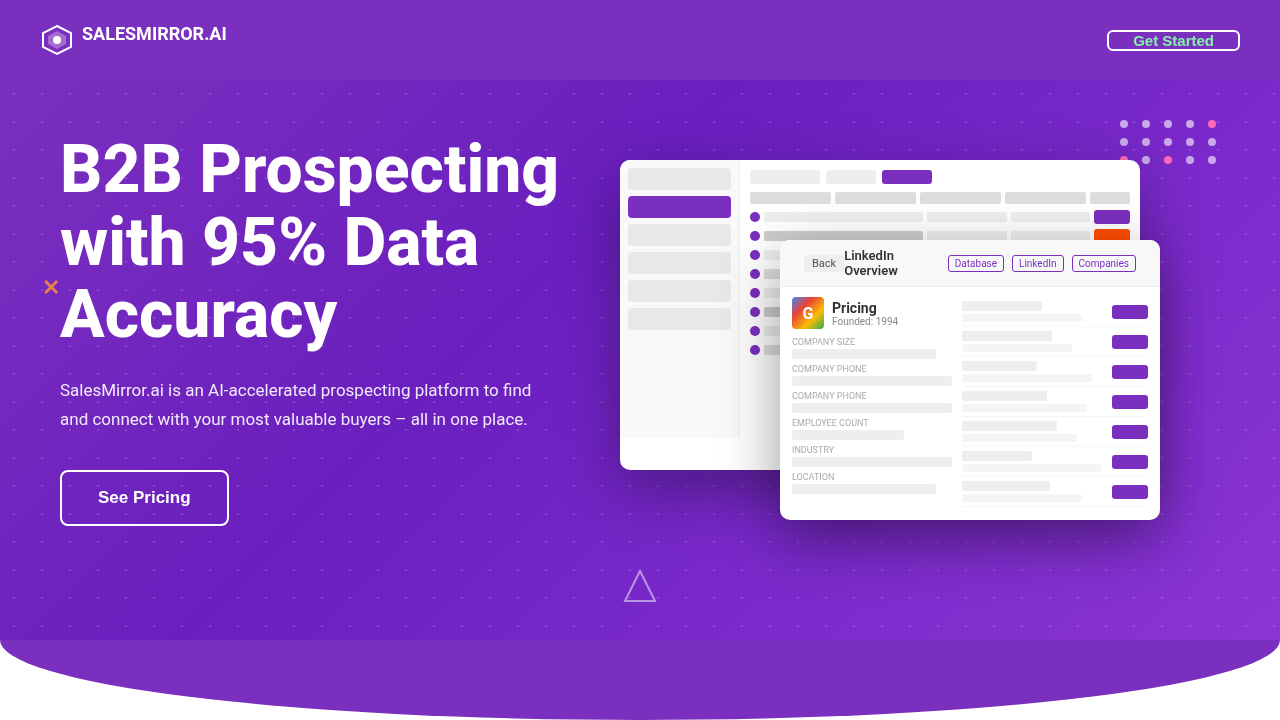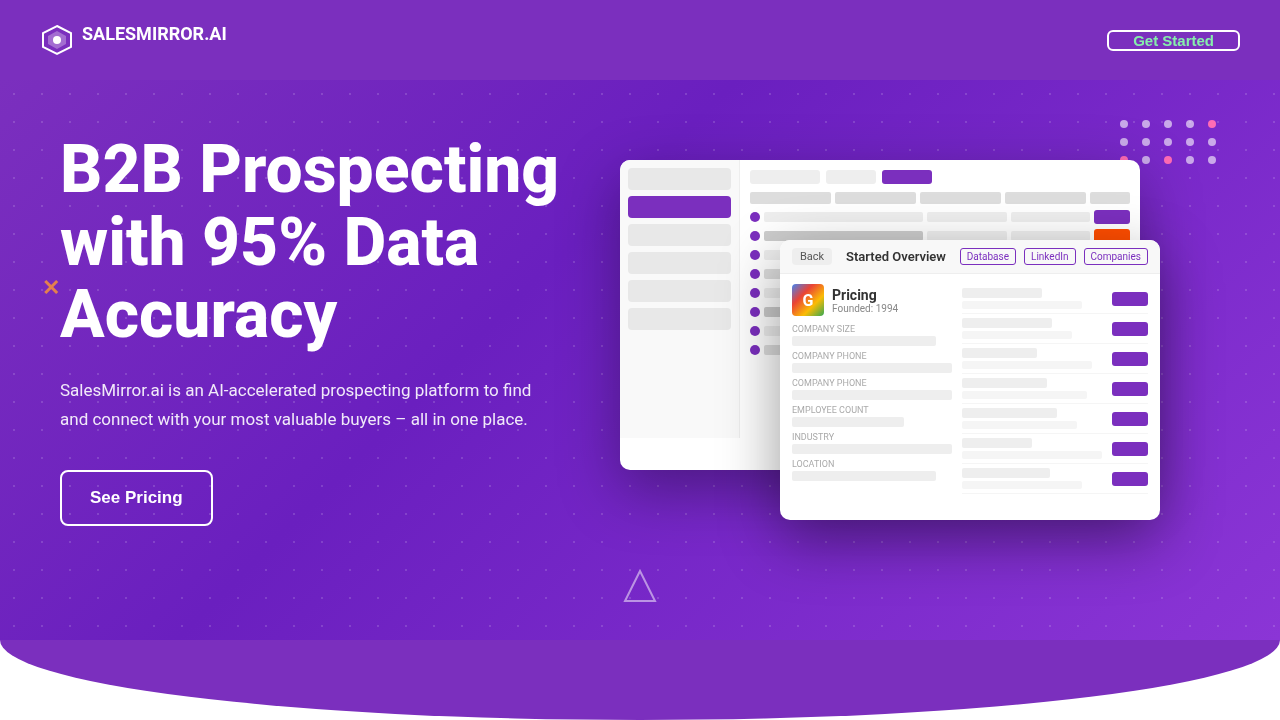--- a/index.html
+++ b/index.html
@@ -150,21 +150,21 @@
       padding: 16px 32px;
       font-size: 17px;
       font-weight: 700;
       cursor: pointer;
     }
     .btn-secondary {
       background: transparent;
       color: #fff;
       border: 2px solid #fff;
       border-radius: 8px;
-      padding: 16px 28px;
+      padding: 16px 36px;
       font-size: 17px;
       font-weight: 600;
       cursor: pointer;
     }
 
     
     .powered-by {
       display: flex;
       align-items: center;
       gap: 16px;
@@ -311,21 +311,21 @@
       width: 380px;
       height: 280px;
       background: #fff;
       border-radius: 10px;
       box-shadow: 0 20px 60px rgba(0,0,0,0.4);
       overflow: hidden;
       z-index: 10;
     }
     .popup-header {
       background: #f8f8f8;
-      padding: 8px 12px;
+      padding: 8px 24px;
       border-bottom: 1px solid #eee;
       display: flex;
       align-items: center;
       justify-content: space-between;
     }
     .popup-back-btn {
       background: #eee;
       border-radius: 4px;
       padding: 2px 8px;
       font-size: 11px;
@@ -564,21 +564,21 @@
             <div class="td-cell"></div>
             <div class="td-cell btn-cell orange"></div>
           </div>
         </div>
       </div>
     </div>
 
     <div class="company-popup">
       <div class="popup-header">
         <span class="popup-back-btn">Back</span>
-        <span class="popup-title">Started Overview</span>
+        <span class="popup-title">LinkedIn Overview</span>
         <div class="popup-tabs">
           <span class="popup-tab">Database</span>
           <span class="popup-tab">LinkedIn</span>
           <span class="popup-tab">Companies</span>
         </div>
       </div>
       <div class="popup-body">
         <div class="company-left">
           <div class="company-logo-row">
             <div class="google-logo-mock">G</div>

